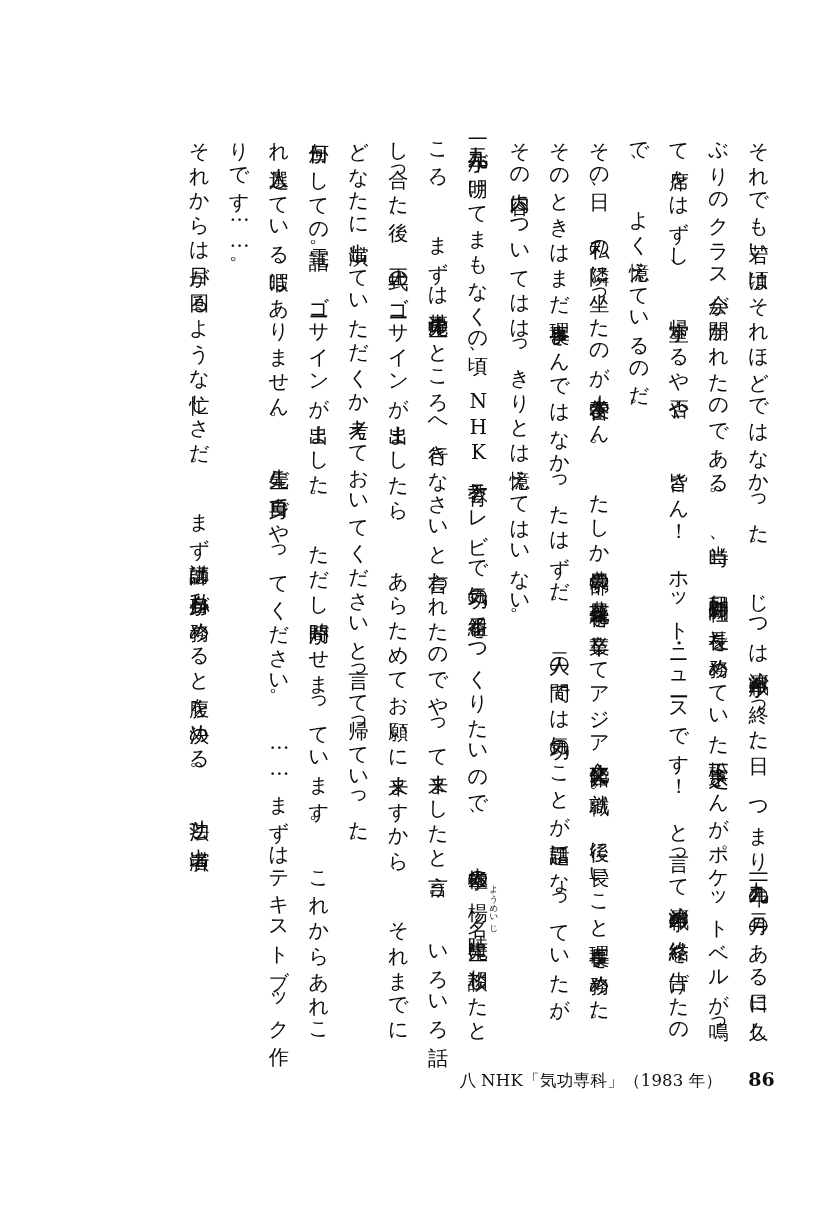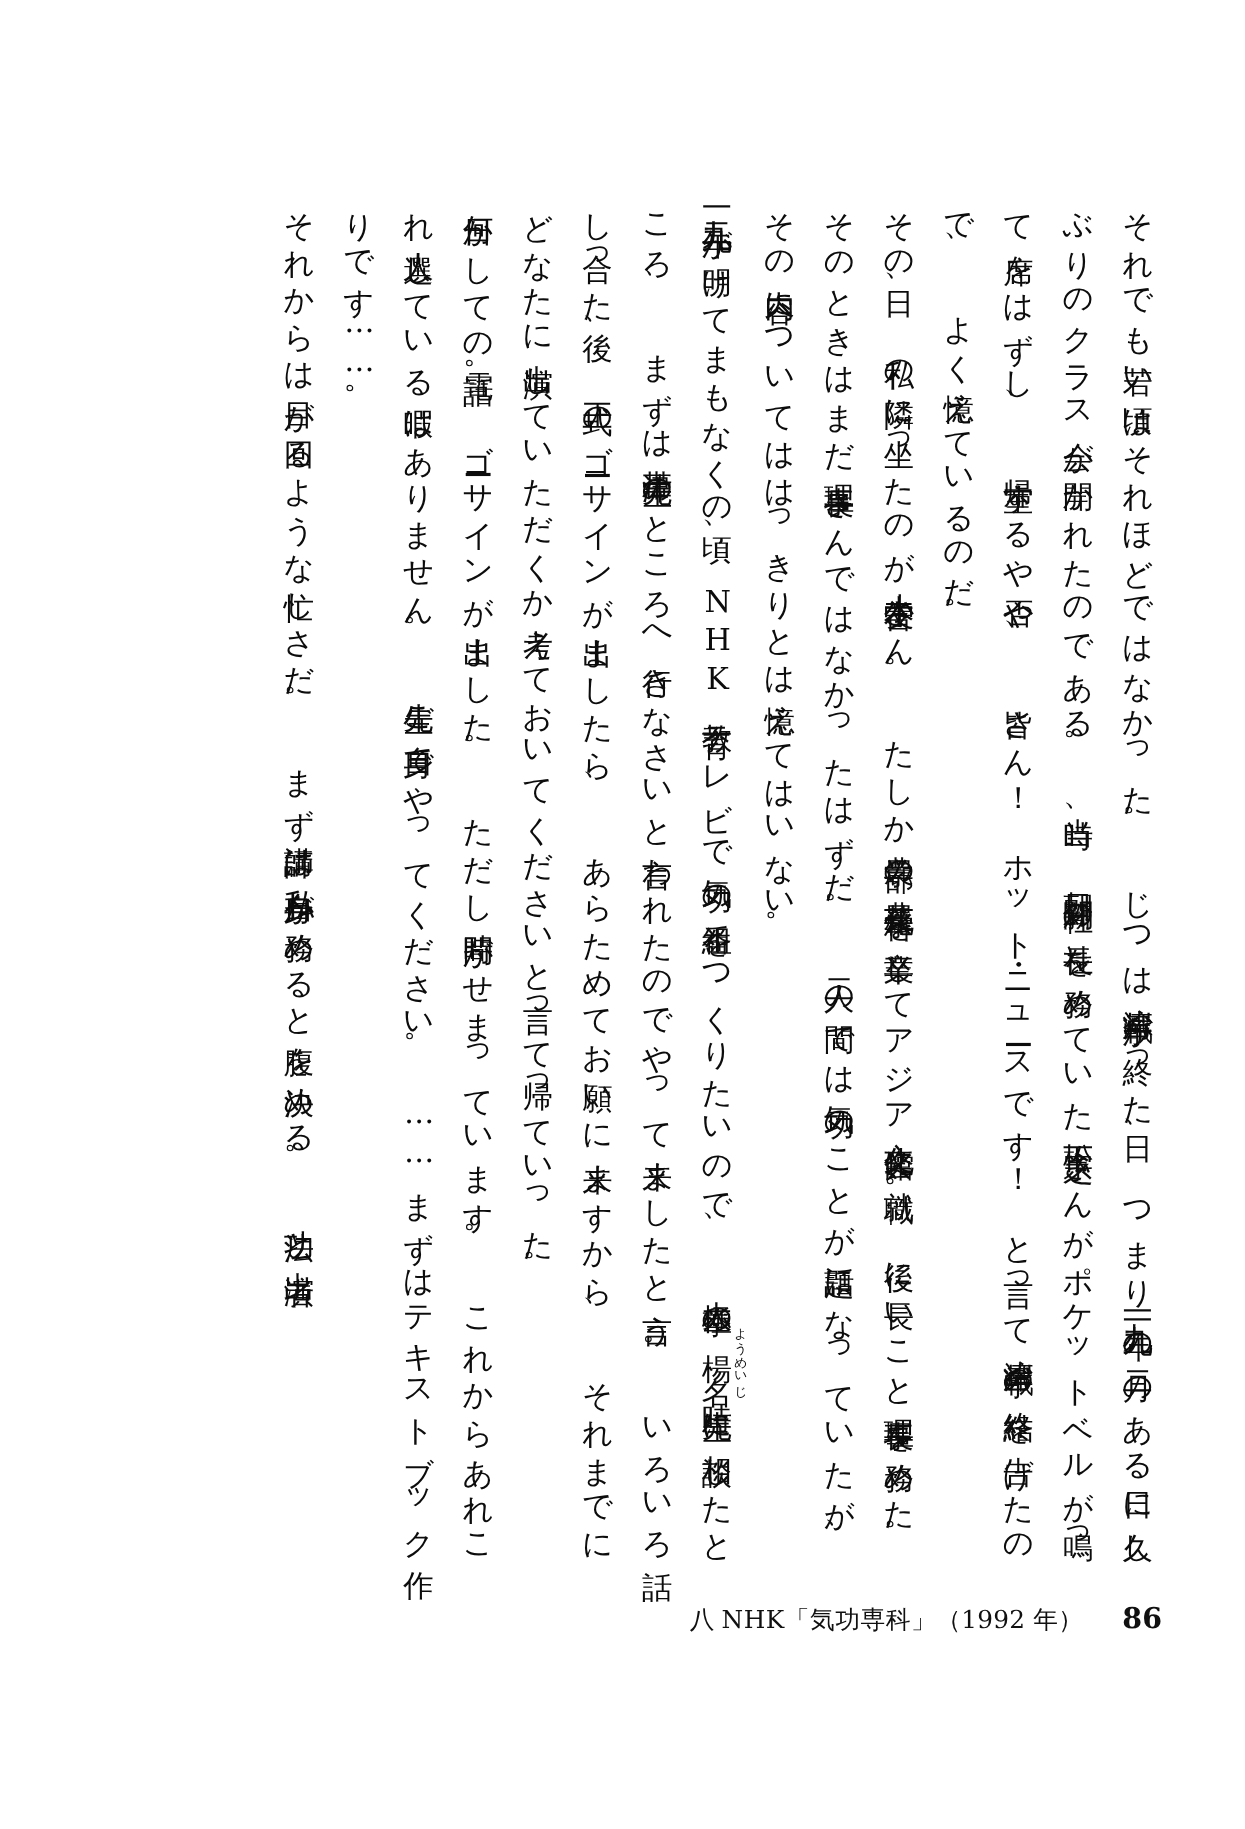--- a/index.html
+++ b/index.html
@@ -106,17 +106,17 @@
 
     <p class="para-indent">何日かしての電話。　ゴーサインが出ました。　ただし時間がせまっています。　これからあれこれ人選している暇はありません。　先生ご自身でやってください。　……まずはテキストブック作りです……。</p>
 
     <p class="para-indent">それからは目が回るような忙しさだ。　まず講師は私自身が務めると腹を決める。　功法と出演者</p>
 
   </div>
 
   <div class="footer">
     <span class="footer-chapter-num">八</span>
     <span class="footer-title">NHK「気功専科」</span>
-    <span class="footer-year">（1992 年）</span>
+    <span class="footer-year">（1983 年）</span>
     <span class="footer-page-number">86</span>
   </div>
 
 </div>
 
 </body></html>

